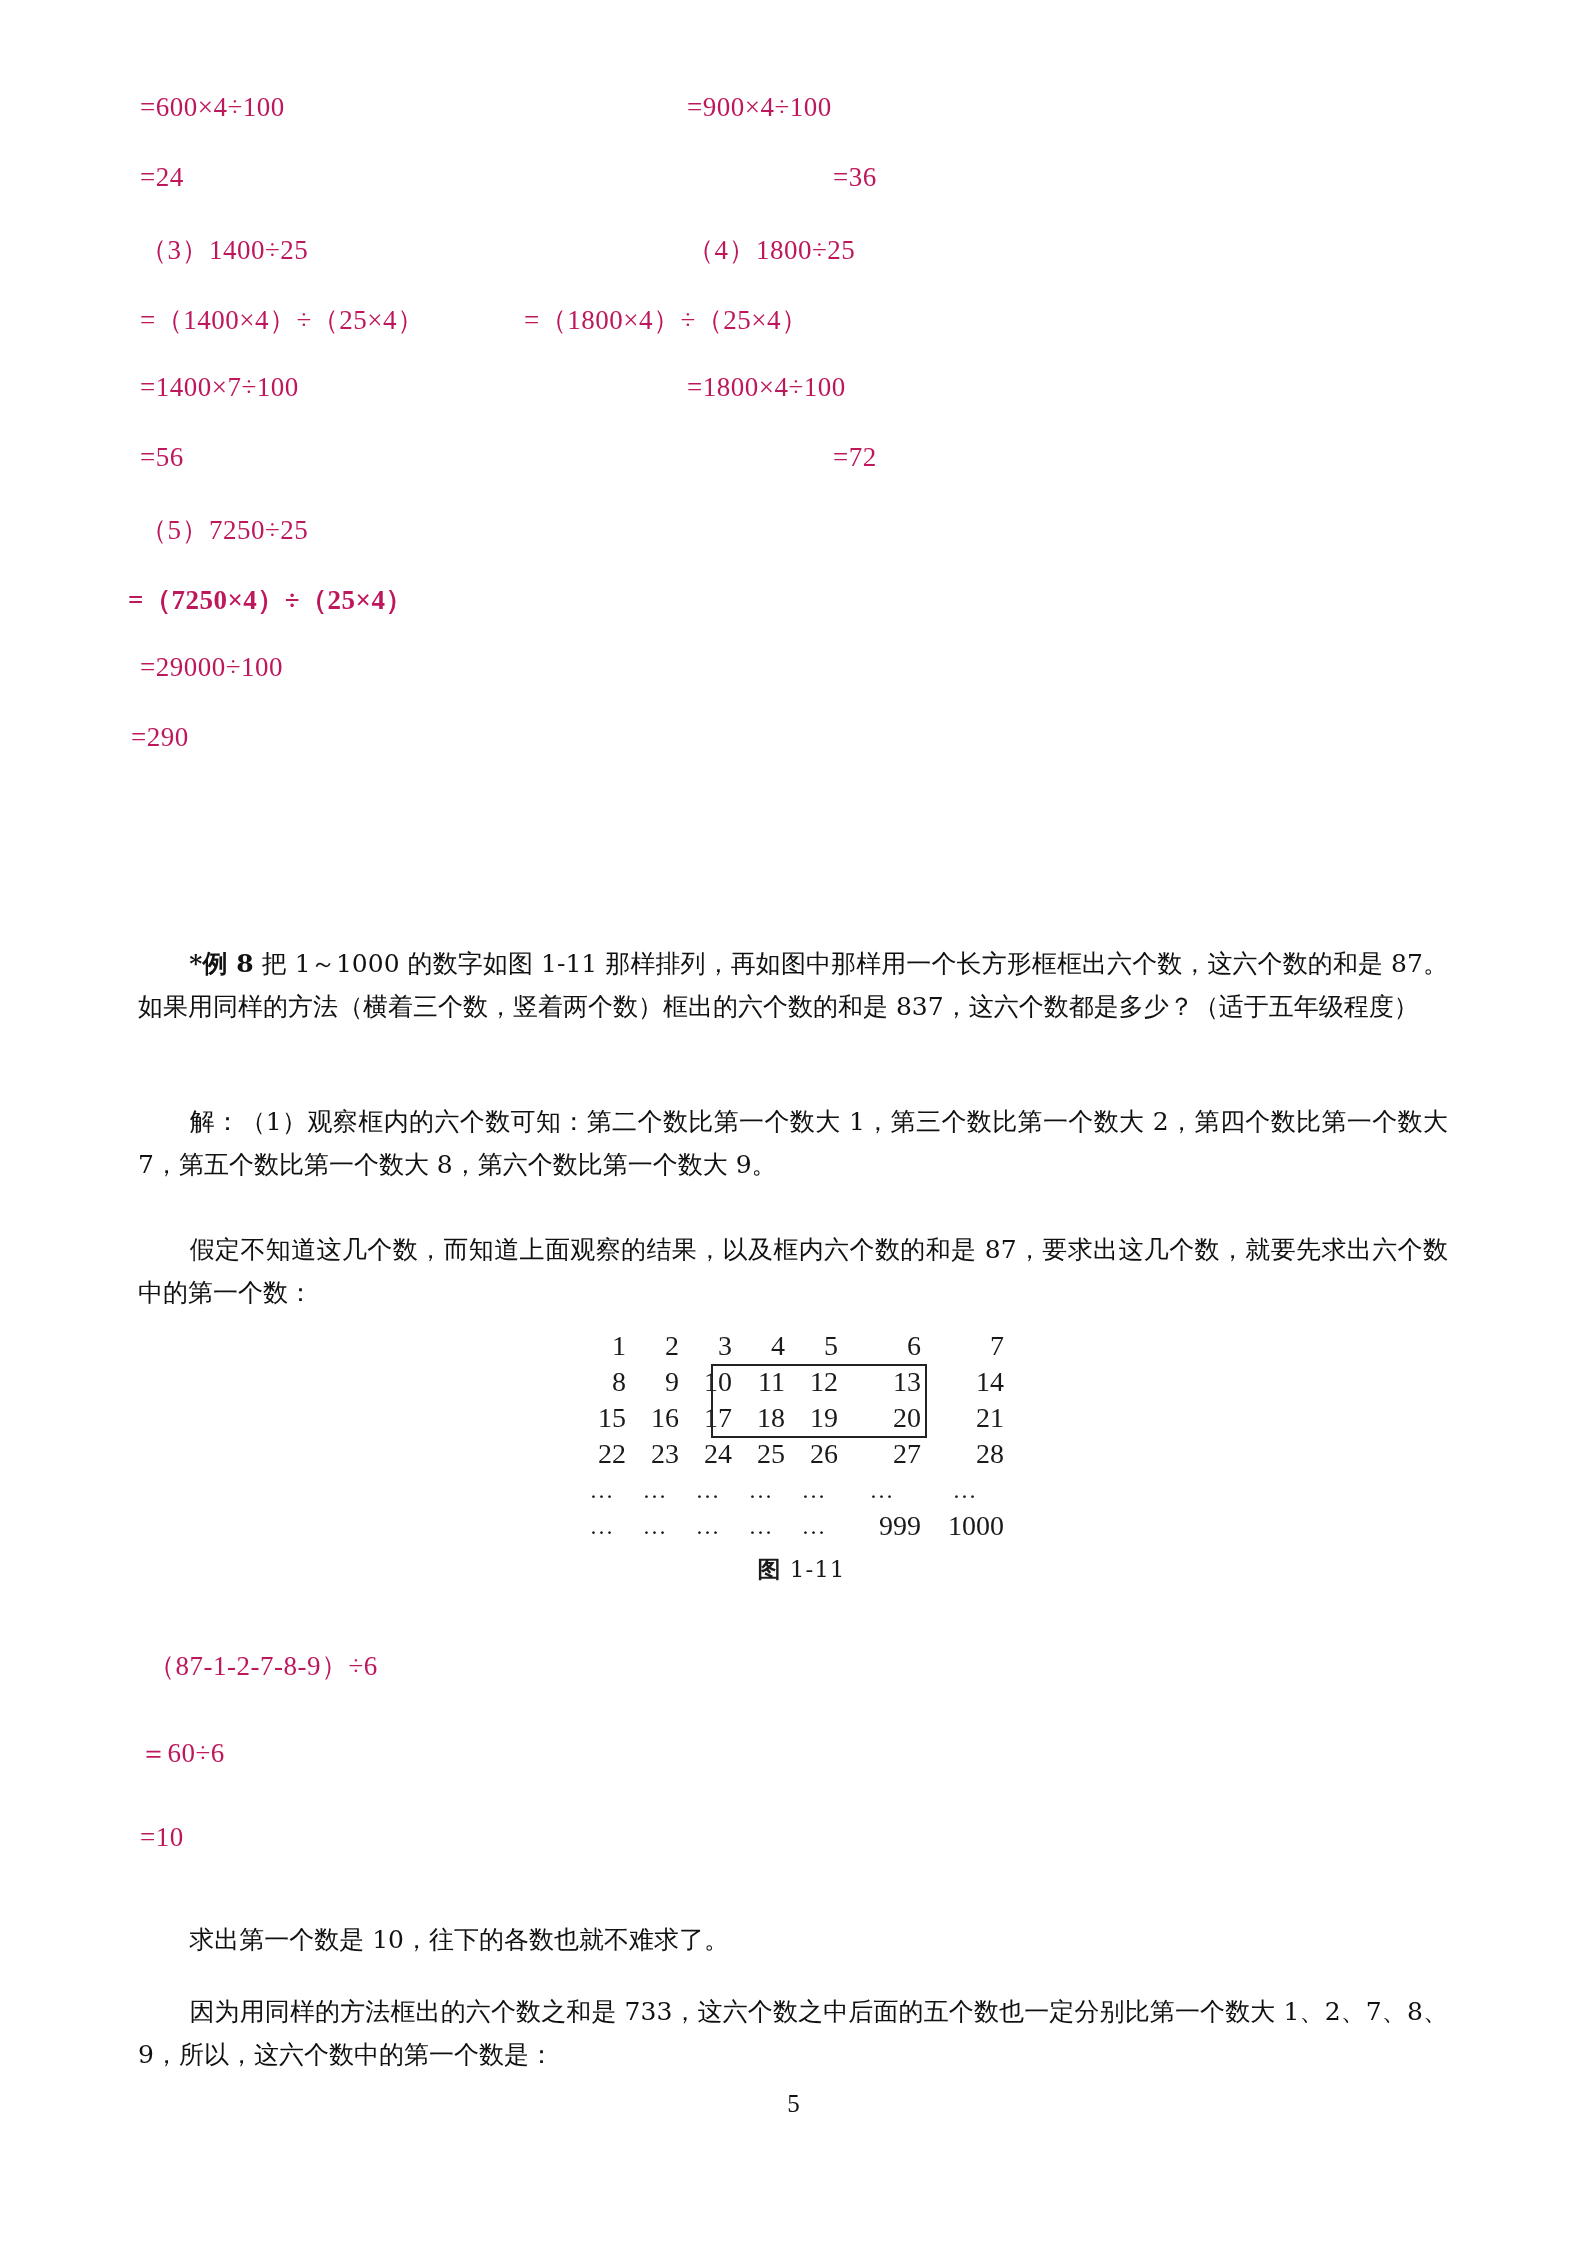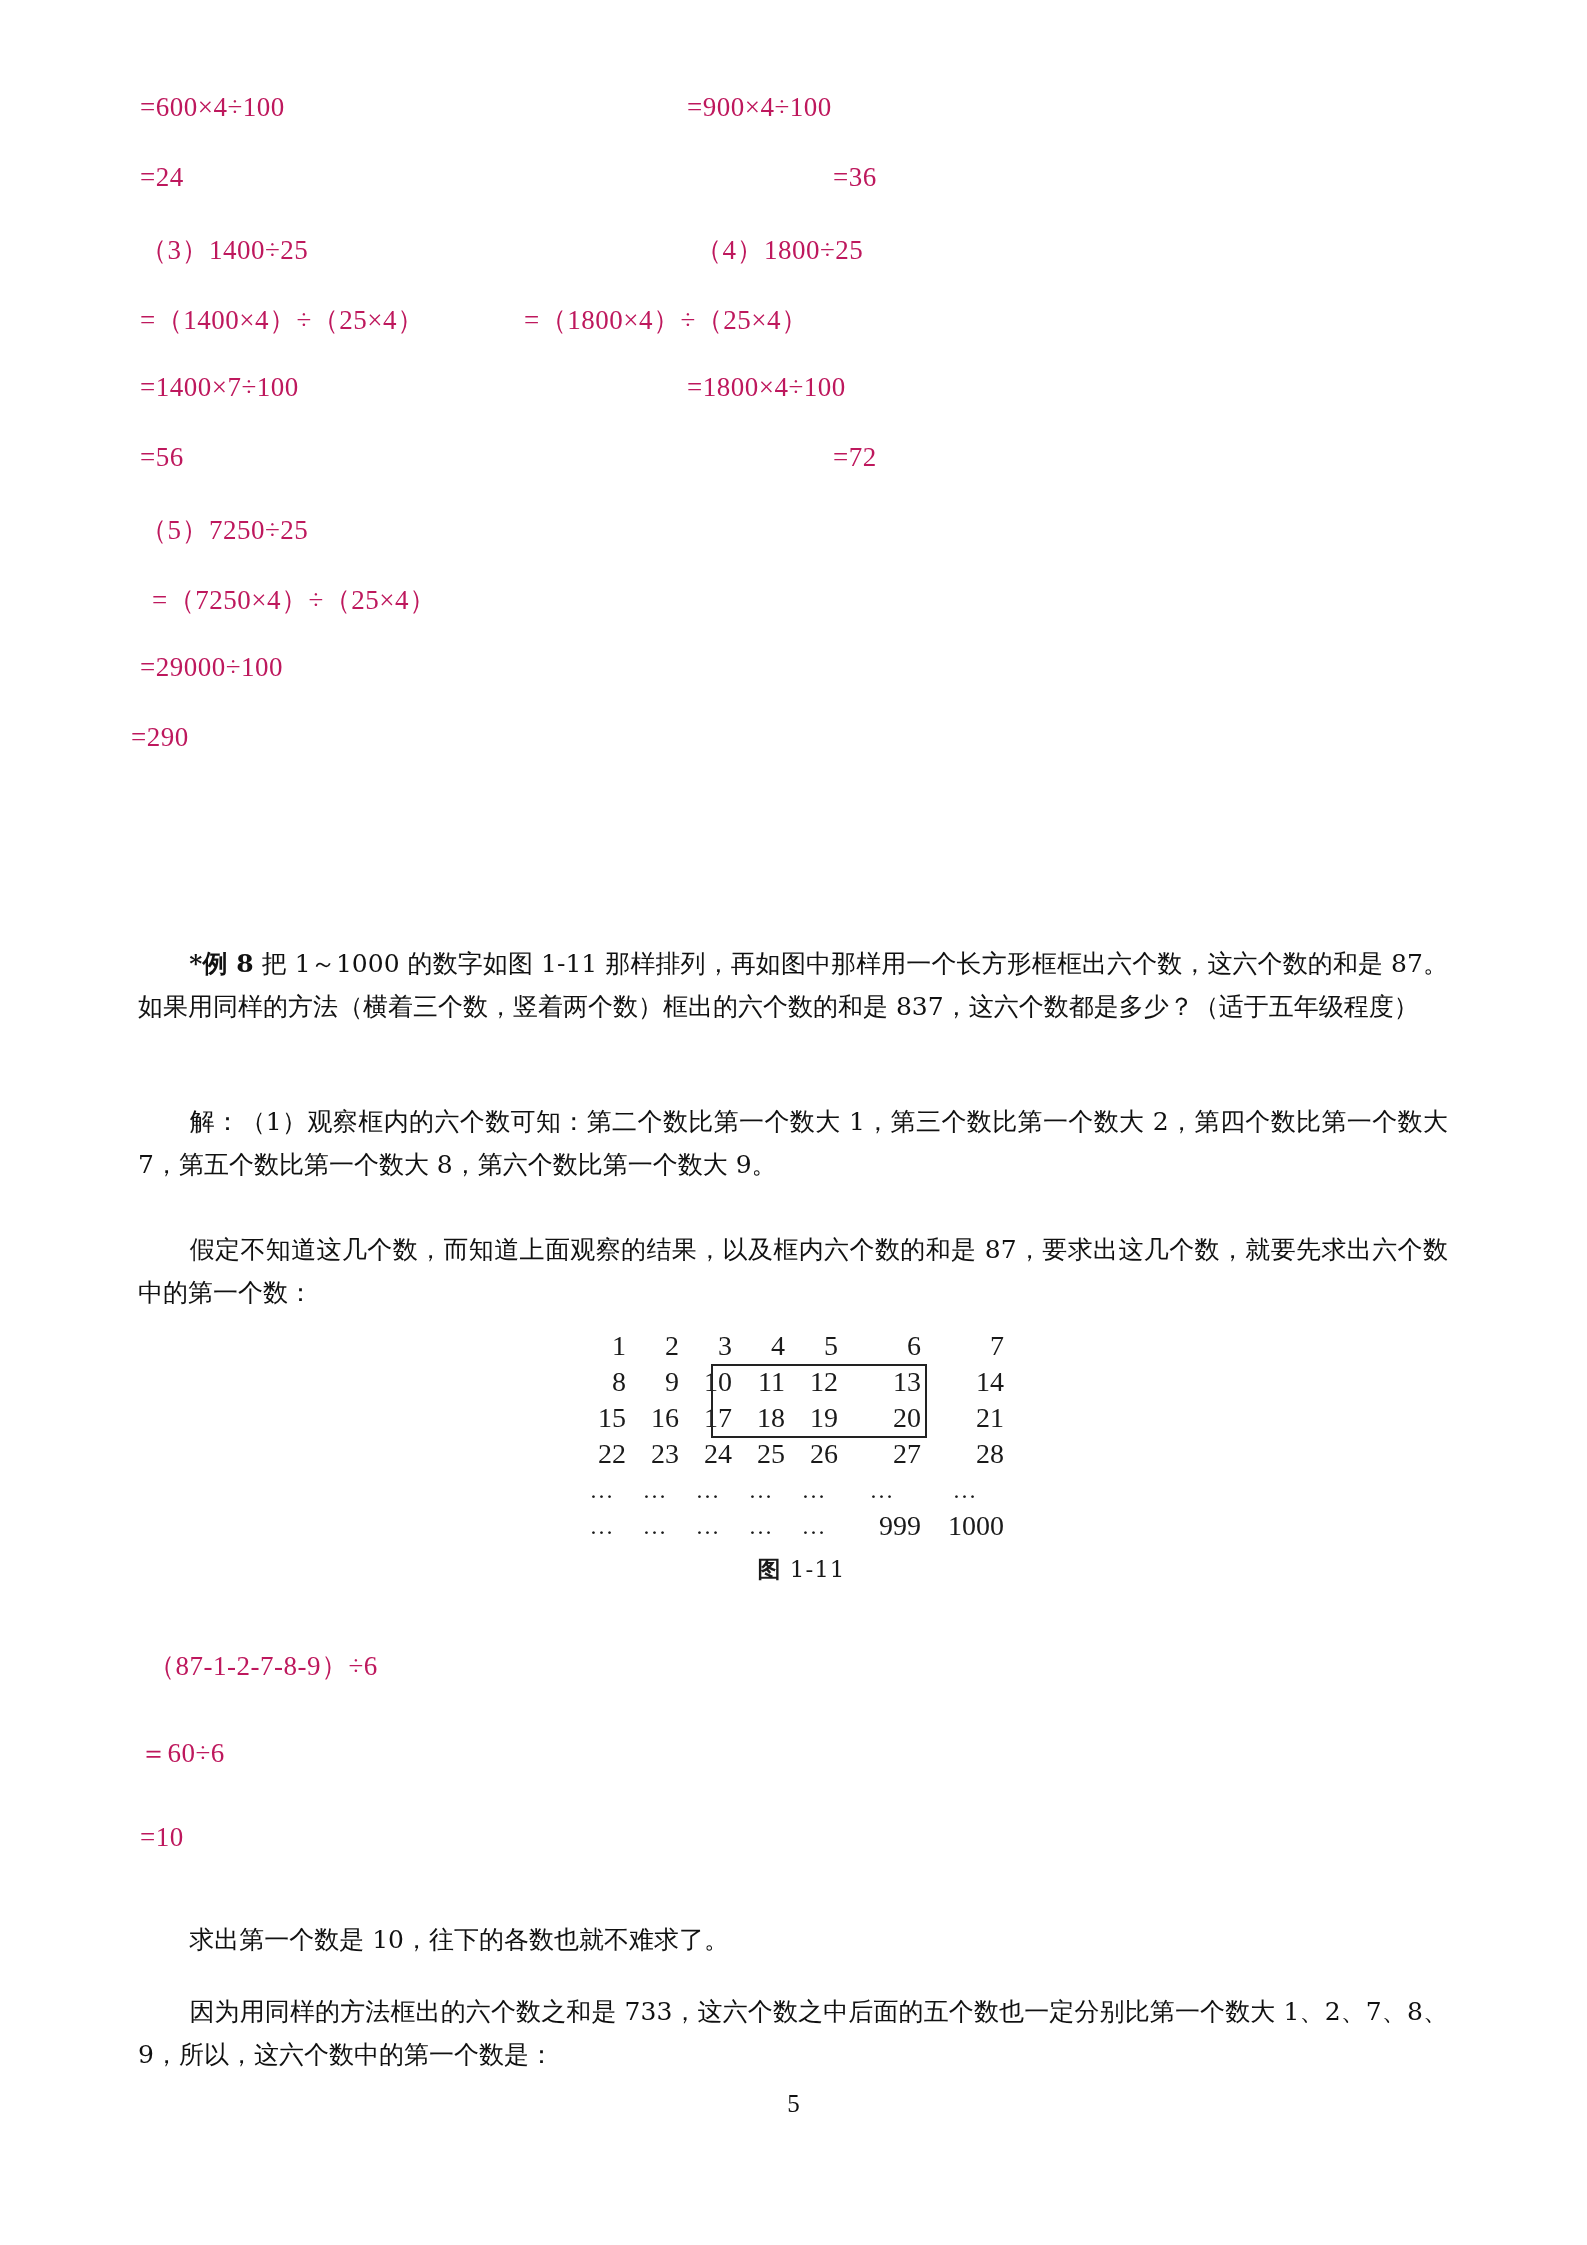--- a/index.html
+++ b/index.html
@@ -126,21 +126,21 @@
         <div class="eq" style="left:687px;">=900×4÷100</div>
       </div>
 
       <div class="eq-row">
         <div class="eq" style="left:140px;">=24</div>
         <div class="eq" style="left:833px;">=36</div>
       </div>
 
       <div class="eq-row">
         <div class="eq" style="left:140px;">（3）1400÷25</div>
-        <div class="eq" style="left:687px;margin-left:8px;">（4）1800÷25</div>
+        <div class="eq" style="left:687px;">（4）1800÷25</div>
       </div>
 
       <div class="eq-row">
         <div class="eq" style="left:140px;">=（1400×4）÷（25×4）</div>
         <div class="eq" style="left:524px;">=（1800×4）÷（25×4）</div>
       </div>
 
       <div class="eq-row">
         <div class="eq" style="left:140px;">=1400×7÷100</div>
         <div class="eq" style="left:687px;">=1800×4÷100</div>
@@ -149,21 +149,21 @@
       <div class="eq-row">
         <div class="eq" style="left:140px;">=56</div>
         <div class="eq" style="left:833px;">=72</div>
       </div>
 
       <div class="eq-row">
         <div class="eq" style="left:140px;">（5）7250÷25</div>
       </div>
 
       <div class="eq-row">
-        <div class="eq" style="left:152px;">=（7250×4）÷（25×4）</div>
+        <div class="eq" style="left:128px;font-weight:bold;">=（7250×4）÷（25×4）</div>
       </div>
 
       <div class="eq-row">
         <div class="eq" style="left:140px;">=29000÷100</div>
       </div>
 
       <div class="eq-row">
         <div class="eq" style="left:131px;">=290</div>
       </div>
 

